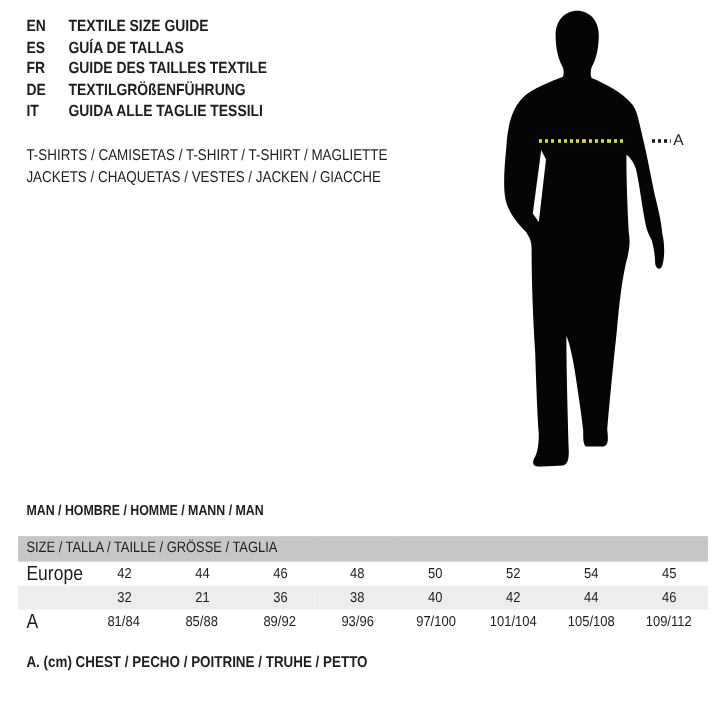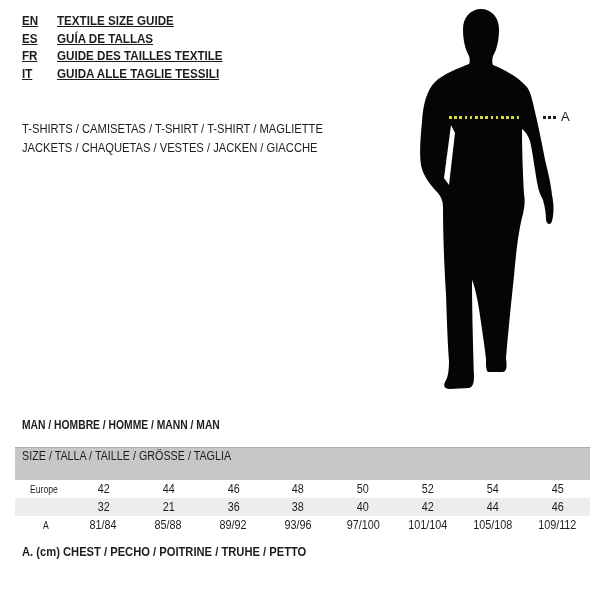--- a/index.html
+++ b/index.html
@@ -6,21 +6,21 @@
   .page {
     position:relative; width:600px; height:600px; background:#fff;
     font-family:"Liberation Sans", sans-serif; color:var(--text,#1d1d1b);
     overflow:hidden;
   }
   .cond { display:inline-block; transform:scaleX(0.86); transform-origin:0 50%; white-space:nowrap; }
   .cx   { display:inline-block; transform:scaleX(0.9);  transform-origin:50% 50%; white-space:nowrap; }
 
   
   .lang-block { position:absolute; left:22px; top:13px; }
-  .lang-row { display:flex; height:17.6px; font-size:13.5px; font-weight:bold;text-decoration:underline; }
+  .lang-row { display:flex; height:17.6px; align-items:center; font-size:13.5px; font-weight:bold; }
   .lang-code { width:35px; flex:0 0 35px; }
 
   
   .cats { position:absolute; left:22px; top:120px; font-size:13px; font-weight:normal; line-height:18.5px; }
 
   
   .figure-svg { position:absolute; left:415px; top:4px; width:155px; height:385px; }
   .dash { position:absolute; height:3px; top:116px; }
   .dash-yellow { left:449px; width:72px;
     background:repeating-linear-gradient(90deg, var(--dash-yellow,#d6da3a) 0 2.6px, transparent 2.6px 5.2px); }
@@ -28,24 +28,24 @@
     background:repeating-linear-gradient(90deg, var(--dash-black,#1d1d1b) 0 2.6px, transparent 2.6px 5.2px); }
   .a-label { position:absolute; left:561px; top:109px; font-size:13px; font-weight:normal; }
 
   
   .man-title { position:absolute; left:22px; top:418px; font-size:12px; font-weight:bold; }
 
   
   .size-table { position:absolute; left:15px; top:447px; width:575px; border-collapse:collapse; table-layout:fixed; }
   .size-table th {
     background:var(--header-bg,#c7c7c7); border-top:1px solid #aeaeae;
-    height:16px; font-weight:normal; font-size:12.5px; text-align:left; padding:0 0 16px 7px;
+    height:16px; font-weight:normal; font-size:12.5px; text-align:left; padding:0 0 4px 7px;
   }
   .size-table td { height:18px; font-size:12px; text-align:center; padding:0; font-weight:normal; }
-  .size-table td.rowlabel { text-align:center; padding-left:7px; font-size:10px; }
+  .size-table td.rowlabel { text-align:left; padding-left:7px; font-size:17px; }
   .size-table tr.alt td { background:var(--alt-row-bg,#ededed); }
 
   
   .footnote { position:absolute; left:22px; top:544px; font-size:13px; font-weight:bold; }
 </style>
 </head>
 <body>
 
 <div class="page">
 
@@ -54,20 +54,24 @@
       <span class="lang-code cond">EN</span>
       <span class="cond">TEXTILE SIZE GUIDE</span>
     </div>
     <div class="lang-row">
       <span class="lang-code cond">ES</span>
       <span class="cond">GUÍA DE TALLAS</span>
     </div>
     <div class="lang-row">
       <span class="lang-code cond">FR</span>
       <span class="cond">GUIDE DES TAILLES TEXTILE</span>
+    </div>
+    <div class="lang-row">
+      <span class="lang-code cond">DE</span>
+      <span class="cond">TEXTILGRÖßENFÜHRUNG</span>
     </div>
     <div class="lang-row">
       <span class="lang-code cond">IT</span>
       <span class="cond">GUIDA ALLE TAGLIE TESSILI</span>
     </div>
   </div>
 
   <div class="cats">
     <div><span class="cond">T-SHIRTS / CAMISETAS / T-SHIRT / T-SHIRT / MAGLIETTE</span></div>
     <div><span class="cond">JACKETS / CHAQUETAS / VESTES / JACKEN / GIACCHE</span></div>

